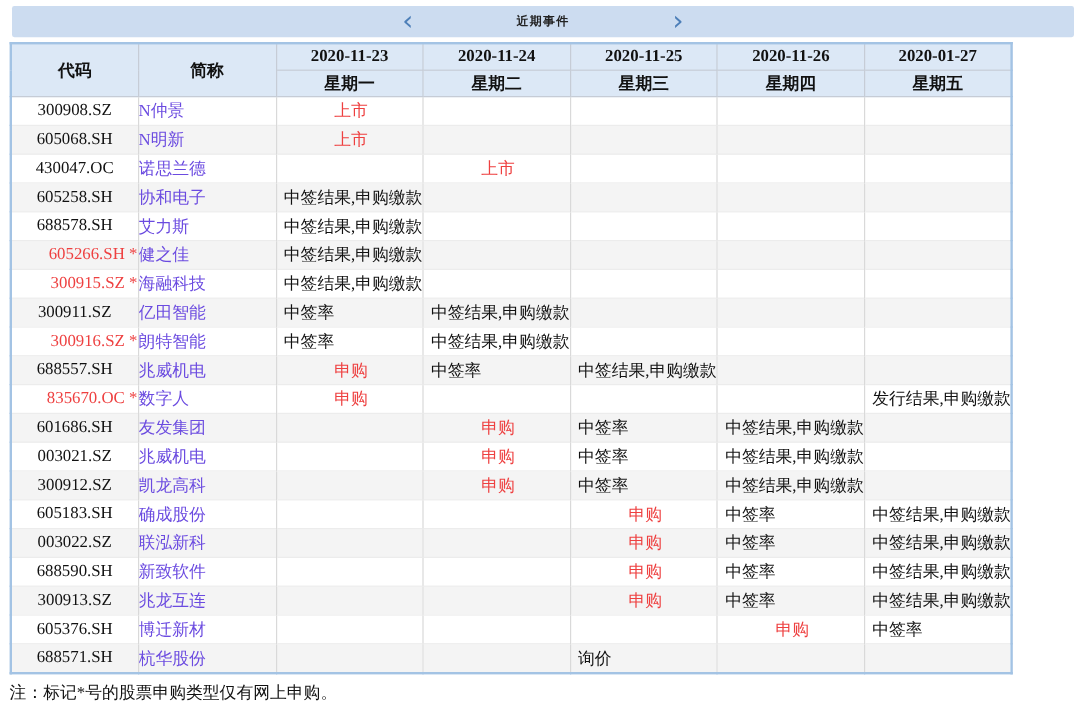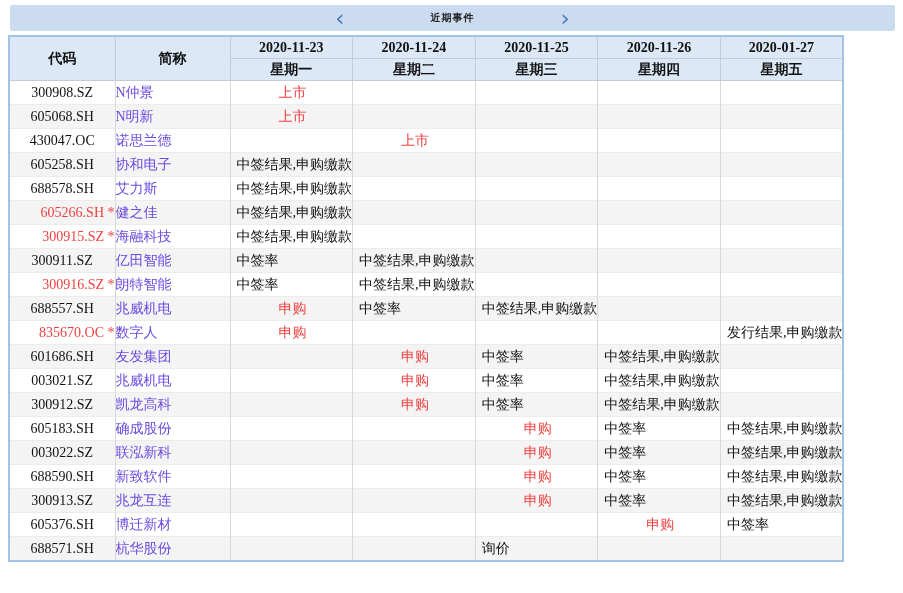--- a/index.html
+++ b/index.html
@@ -270,14 +270,15 @@
           <td class="name">杭华股份</td>
           <td class="event"></td>
           <td class="event"></td>
           <td class="event">询价</td>
           <td class="event"></td>
           <td class="event"></td>
         </tr>
       </tbody>
   </table>
 
+  <div class="footnote">注：标记*号的股票申购类型仅有网上申购。</div>
 
 </div>
 
 </body></html>

